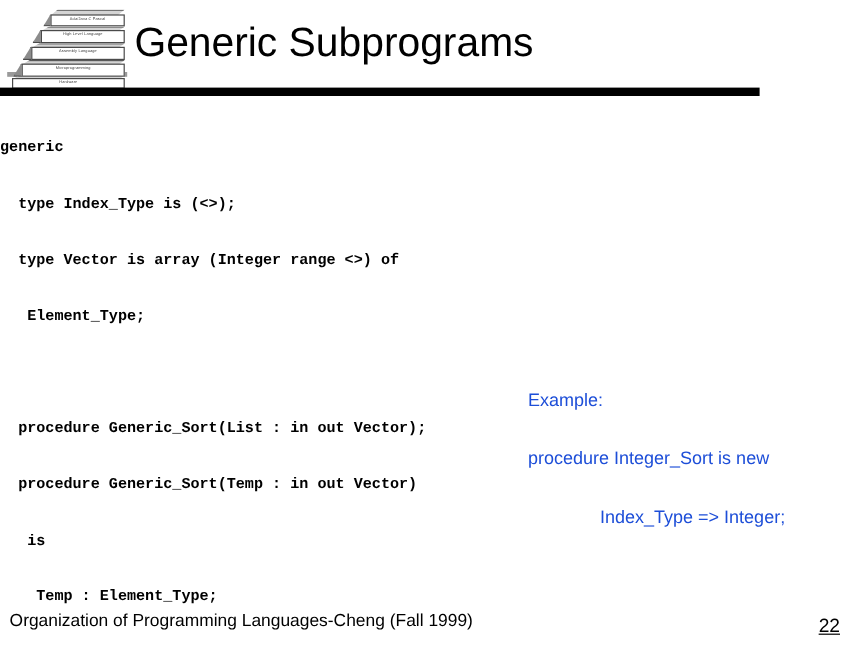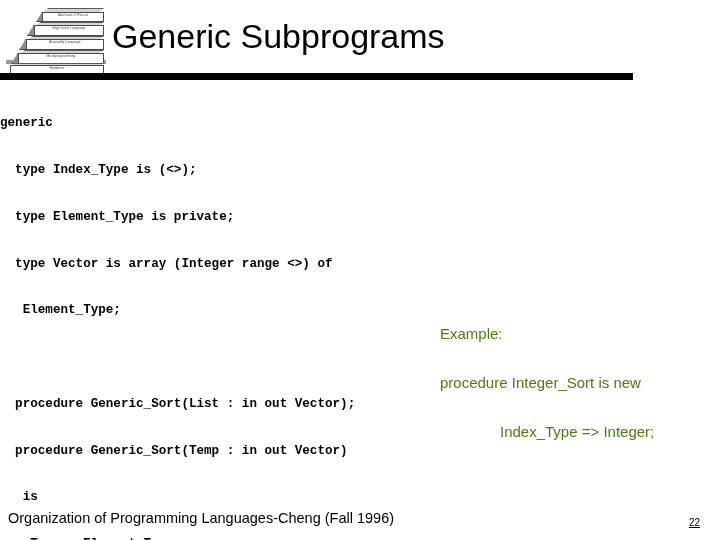--- a/index.html
+++ b/index.html
@@ -111,21 +111,21 @@
 
   
   #example-block {
     position: absolute;
     left: 432px;
     top: 324px;
     width: 288px;
     font-family: "Liberation Sans", sans-serif;
     font-size: 15px;
     line-height: 20px;
-    color: #4d7c0f;
+    color: #1d4ed8;
   }
   #example-label {
     font-size: 15px;
     line-height: 20px;
     padding-left: 8px;
     margin-bottom: 20px;
     white-space: nowrap;
   }
   .example-line {
     white-space: nowrap;
@@ -153,21 +153,21 @@
     top: 8px;
     font-size: 14.5px;
     line-height: 20px;
     color: #000000;
     white-space: nowrap;
   }
   #page-number {
     position: absolute;
     right: 20px;
     top: 14px;
-    font-size: 10px;
+    font-size: 16px;
     line-height: 18px;
     color: #000000;
     text-decoration: underline;
   }
 </style>
 </head>
 <body>
 
 <div id="slide-header">
 
@@ -215,21 +215,20 @@
   </div>
 
   <div id="page-title">Generic Subprograms</div>
 
   <div id="title-rule"></div>
 </div>
 
 <div id="code-block">
   <div class="code-line">generic</div>
   <div class="code-line">  type Index_Type is (&lt;&gt;);</div>
-  <div class="code-line">  type Element_Type is private;</div>
   <div class="code-line">  type Vector is array (Integer range &lt;&gt;) of</div>
   <div class="code-line">   Element_Type;</div>
   <div class="code-line">&nbsp;</div>
   <div class="code-line">  procedure Generic_Sort(List : in out Vector);</div>
   <div class="code-line">  procedure Generic_Sort(Temp : in out Vector)</div>
   <div class="code-line">   is</div>
   <div class="code-line">    Temp : Element_Type;</div>
   
   
   
@@ -245,15 +244,15 @@
   
 </div>
 
 <div id="example-block">
   <div id="example-label">Example:</div>
   <div class="example-line ex-i0">procedure Integer_Sort is new</div>
   <div class="example-line ex-i2">Index_Type =&gt; Integer;</div>
 </div>
 
 <div id="slide-footer">
-  <div id="footer-text">Organization of Programming Languages-Cheng (Fall 1996)</div>
+  <div id="footer-text">Organization of Programming Languages-Cheng (Fall 1999)</div>
   <div id="page-number">22</div>
 </div>
 
 </body></html>

